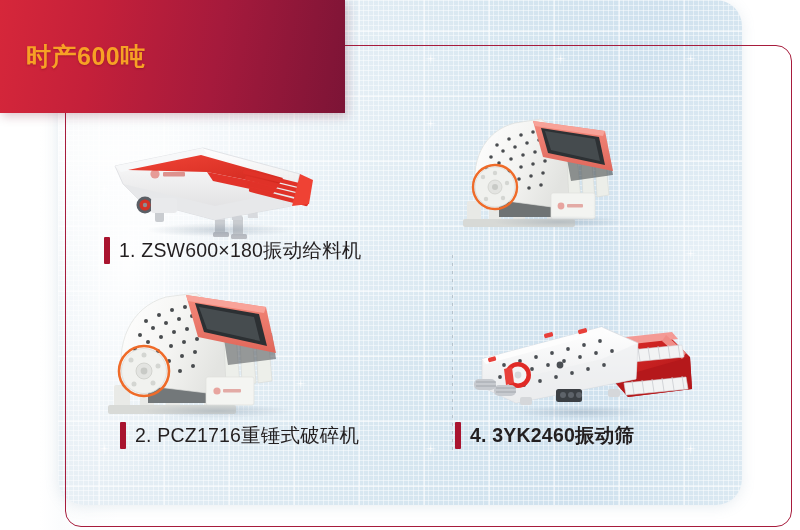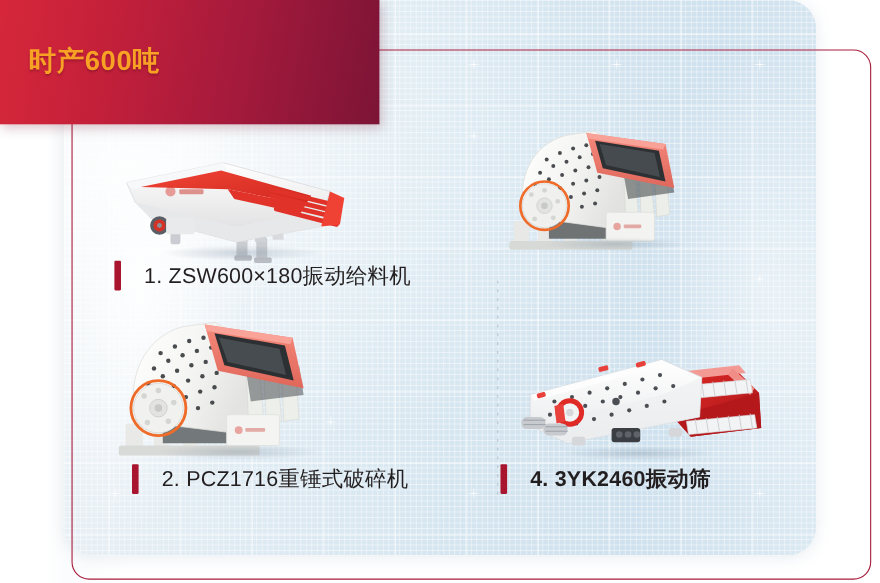--- a/index.html
+++ b/index.html
@@ -83,21 +83,21 @@
 
   
   .divider{
     position:absolute;left:452px;top:255px;width:1px;height:200px;
     background-image:linear-gradient(to bottom,#a9b6c0 0 3px,rgba(0,0,0,0) 3px 8px);
     background-size:1px 8px;opacity:.75;
   }
 
   
   .cell{position:absolute;}
-  .cap{position:absolute;display:flex;align-items:center;gap:21px;}
+  .cap{position:absolute;display:flex;align-items:center;gap:9px;}
   .cap-bar{width:6px;height:27px;background:#a9142f;border-radius:1px;flex:none;}
   .cap-txt{font-size:19.5px;color:#231f20;white-space:nowrap;letter-spacing:.2px;}
 
   
   .shadow{position:absolute;border-radius:50%;
     background:radial-gradient(50% 50% at 50% 50%, rgba(110,130,150,.30) 0%, rgba(110,130,150,0) 70%);}
 </style>
 </head>
 <body>
 

